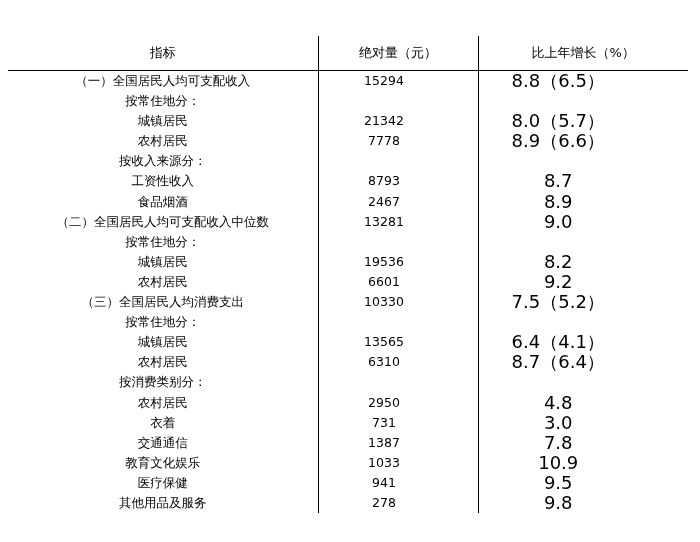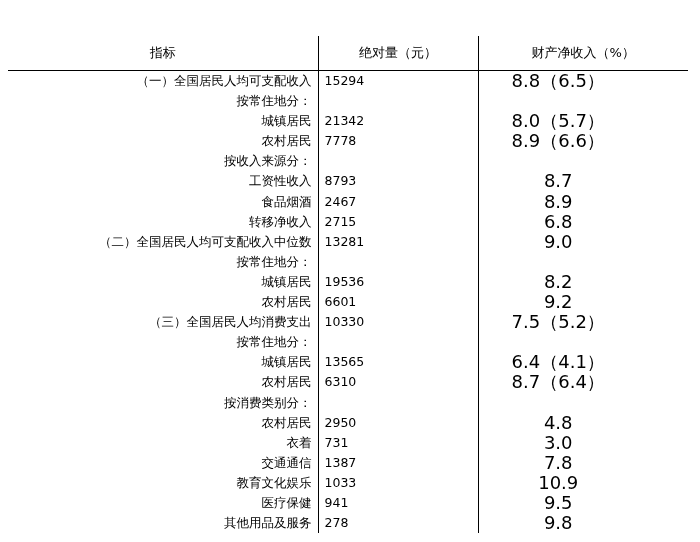--- a/index.html
+++ b/index.html
@@ -50,26 +50,26 @@
   table.stat tbody td {
     height: 20.1px;
     padding: 0 6px;
     border: none;
     vertical-align: middle;
     line-height: 20.1px;
     white-space: nowrap;
   }
   table.stat tbody td.label {
     border-right: 1px solid #000;
-    text-align: right;
+    text-align: center;
     font-size: 12.5px;
   }
   table.stat tbody td.value {
     border-right: 1px solid #000;
-    text-align: left;
+    text-align: center;
     padding-right: 34px;
     font-size: 12.5px;
   }
   table.stat tbody td.growth {
     text-align: center;
     padding-right: 56px;
     font-size: 18px;
   }
   .ind0 { padding-left: 6px; }
   .ind2 { padding-left: 44px; }
@@ -100,21 +100,21 @@
   <table class="stat">
     <colgroup>
       <col class="c-label">
       <col class="c-value">
       <col class="c-growth">
     </colgroup>
     <thead>
       <tr>
         <th class="first">指标</th>
         <th>绝对量（元）</th>
-        <th class="last">财产净收入（%）</th>
+        <th class="last">比上年增长（%）</th>
       </tr>
     </thead>
     <tbody id="table-body">
         <tr>
           <td class="label ind0">（一）全国居民人均可支配收入</td>
           <td class="value">15294</td>
           <td class="growth">8.8（6.5）</td>
         </tr>
         <tr>
           <td class="label ind0">按常住地分：</td>
@@ -140,25 +140,20 @@
           <td class="label ind2">工资性收入</td>
           <td class="value">8793</td>
           <td class="growth">8.7</td>
         </tr>
         <tr>
           <td class="label ind2">食品烟酒</td>
           <td class="value">2467</td>
           <td class="growth">8.9</td>
         </tr>
         <tr>
-          <td class="label ind2">转移净收入</td>
-          <td class="value">2715</td>
-          <td class="growth">6.8</td>
-        </tr>
-        <tr>
           <td class="label ind0">（二）全国居民人均可支配收入中位数</td>
           <td class="value">13281</td>
           <td class="growth">9.0</td>
         </tr>
         <tr>
           <td class="label ind0">按常住地分：</td>
           <td class="value"></td>
           <td class="growth"></td>
         </tr>
         <tr>

